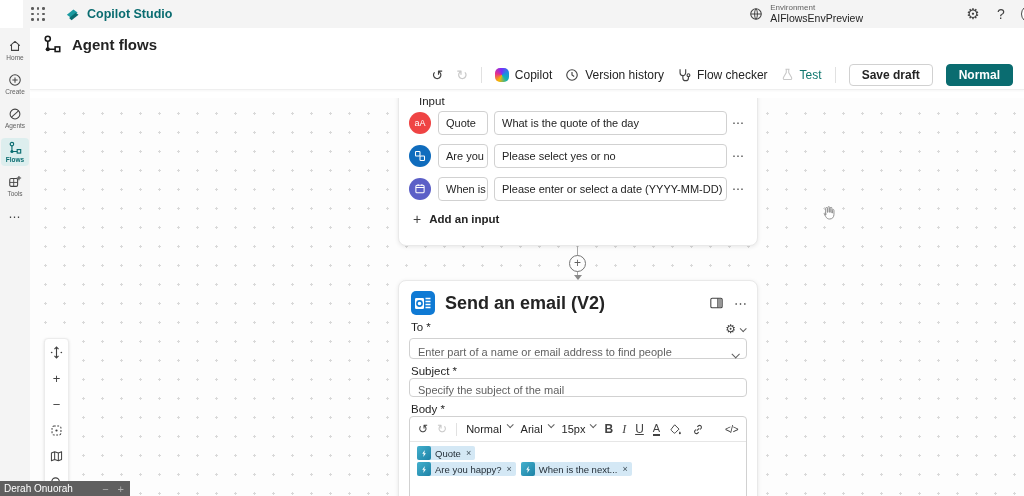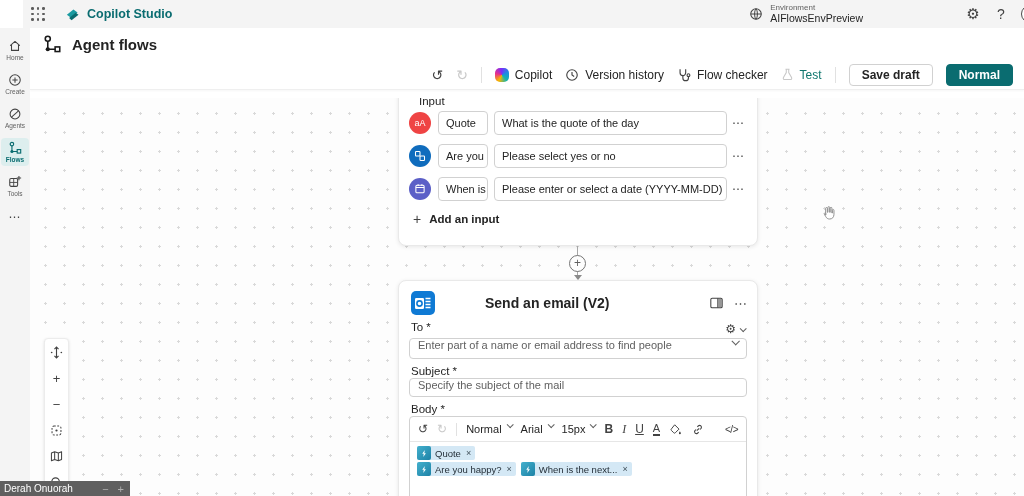--- a/index.html
+++ b/index.html
@@ -73,27 +73,27 @@
 
   
   .conn-line{position:absolute;left:547px;top:148px;width:1.4px;height:32px;background:#a6a6a6;}
   .conn-plus{position:absolute;left:539px;top:157px;width:17px;height:17px;border:1px solid #757575;border-radius:50%;background:#fdfdfd;color:#5f5f5f;font-size:12px;line-height:15px;text-align:center;cursor:pointer;z-index:2;}
   .conn-arrow{position:absolute;left:543.5px;top:177px;width:0;height:0;border-left:4.5px solid transparent;border-right:4.5px solid transparent;border-top:5px solid #8a8a8a;}
 
   
   .card-email{left:368px;top:182px;width:360px;height:330px;}
   .ec-head{position:absolute;left:12px;top:10px;right:10px;height:24px;display:flex;align-items:center;gap:10px;}
   .outlook-icon{width:24px;height:24px;border-radius:5px;background:#0f7ad4;position:relative;flex:0 0 24px;}
-  .ec-title{font-size:14px;font-weight:700;margin-left:40px;}
+  .ec-title{font-size:18px;font-weight:700;}
   .ec-headicons{margin-left:auto;display:flex;align-items:center;gap:10px;}
   .panel-glyph{cursor:pointer;}
   .ec-dots{font-size:13px;color:#424242;cursor:pointer;}
   .field-label{position:absolute;left:12px;font-size:11.5px;color:#242424;}
   .to-settings{position:absolute;right:12px;top:41px;display:flex;align-items:center;gap:4px;color:#424242;font-size:12px;cursor:pointer;}
-  .field-input{position:absolute;left:10px;right:10px;height:21px;border:1px solid #d1d1d1;border-radius:4px;background:#fff;display:flex;align-items:flex-start;padding:0 8px;font-size:11px;color:#616161;cursor:text;}
+  .field-input{position:absolute;left:10px;right:10px;height:21px;border:1px solid #d1d1d1;border-radius:4px;background:#fff;display:flex;align-items:flex-end;padding:0 8px;font-size:11px;color:#616161;cursor:text;}
   .chev{width:6px;height:6px;border-right:1.4px solid #616161;border-bottom:1.4px solid #616161;transform:rotate(45deg) translateY(-1px);display:inline-block;}
   .chev-sm{width:5px;height:5px;}
   .inp-chev{margin-left:auto;}
 
   
   .editor{position:absolute;left:10px;right:10px;top:135px;height:200px;border:1px solid #d1d1d1;border-radius:4px;background:#fff;overflow:hidden;}
   .ed-toolbar{height:25px;border-bottom:1px solid #e6e6e6;display:flex;align-items:center;padding:0 8px;gap:9px;font-size:11px;color:#424242;}
   .ed-sel{display:flex;align-items:flex-start;gap:5px;cursor:pointer;color:#242424;}
   .ed-b{font-weight:800;font-size:12px;cursor:pointer;}
   .ed-i{font-style:italic;font-family:"Liberation Serif",serif;font-size:12px;cursor:pointer;}

